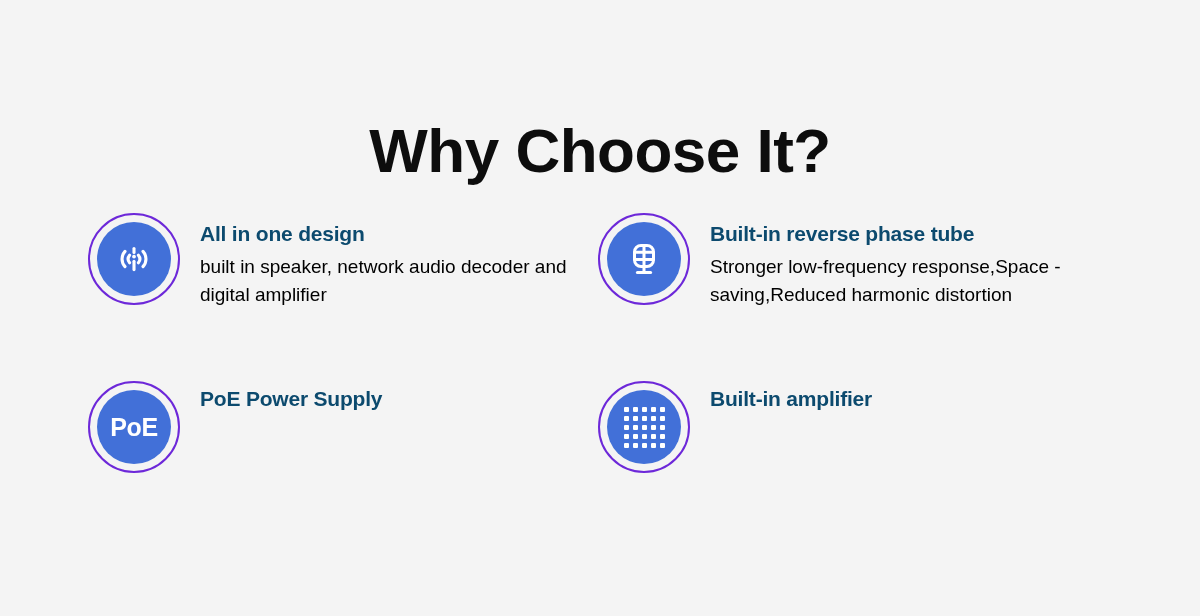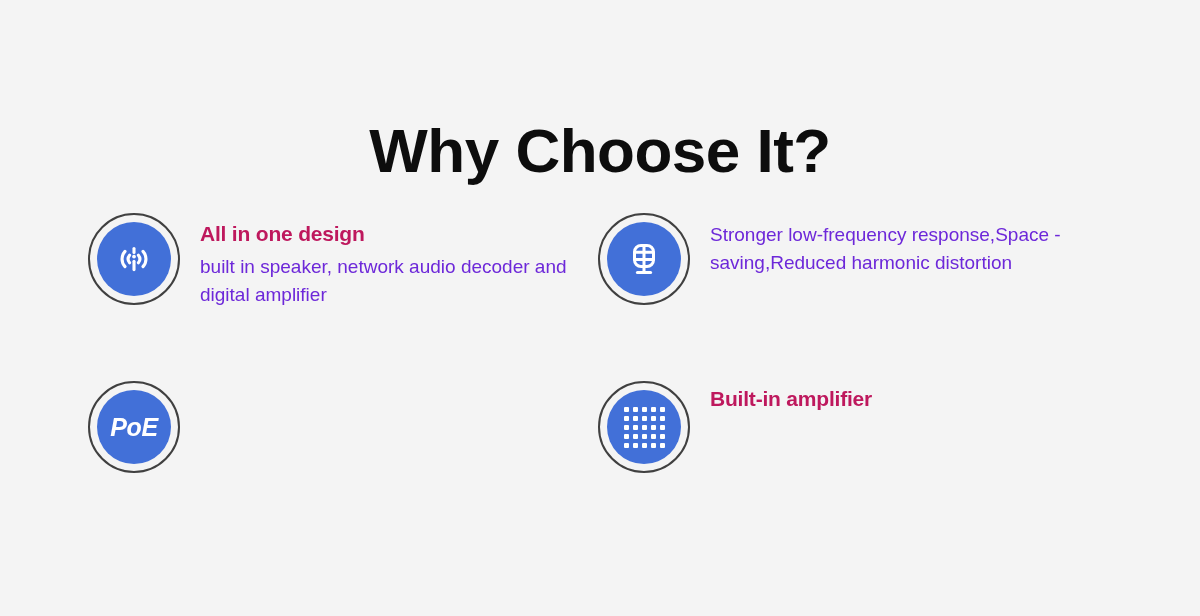--- a/index.html
+++ b/index.html
@@ -57,25 +57,24 @@
   }
 
   
   .badge {
     position: relative;
     flex: 0 0 auto;
     width: 92px;
     height: 92px;
     border-radius: 50%;
     box-sizing: border-box;
-    border: 2px solid #404040;
+    border: 2px solid #6d28d9;
     display: flex;
     align-items: center;
     justify-content: center;
-    font-style: italic;
   }
   .badge .disc {
     width: 74px;
     height: 74px;
     border-radius: 50%;
     background: #4270d8;
     display: flex;
     align-items: center;
     justify-content: center;
     color: #ffffff;
@@ -105,30 +104,30 @@
     border-radius: 1px;
   }
 
   
   .ftext {
     padding-top: 8px;
   }
   .ftitle {
     font-size: 21px;
     font-weight: 700;
-    color: #be185d;
+    color: #0c4a6e;
     line-height: 1.25;
     letter-spacing: -0.2px;
     margin: 0 0 6px 0;
     white-space: nowrap;
   }
   .fdesc {
     font-size: 19px;
     font-weight: 400;
-    color: #6d28d9;
+    color: #000000;
     line-height: 1.45;
     margin: 0;
     max-width: 420px;
   }
   .fdesc.wide { max-width: 410px; }
 </style>
 </head>
 <body>
 
 <div class="page">
@@ -168,31 +167,33 @@
               <path d="M12.8 15.2 L31.2 15.2"></path>
               <path d="M12.8 22.4 L31.2 22.4"></path>
               <path d="M22 9.6 L22 28.6"></path>
               <path d="M22 29.6 L22 35.4"></path>
               <path d="M15.4 35.6 L28.6 35.6"></path>
             </g>
           </svg>
         </div>
       </div>
       <div class="ftext">
+        <p class="ftitle">Built-in reverse phase tube</p>
         <p class="fdesc wide">Stronger low-frequency response,Space -saving,Reduced harmonic distortion</p>
       </div>
     </div>
 
     <div class="feature row2">
       <div class="badge badge-row2">
         <div class="disc">
           <span class="poe-text">PoE</span>
         </div>
       </div>
       <div class="ftext">
+        <p class="ftitle">PoE Power Supply</p>
       </div>
     </div>
 
     <div class="feature row2">
       <div class="badge badge-row2">
         <div class="disc">
           <div class="dotgrid">
             <i></i>
               <i></i>
               <i></i>

